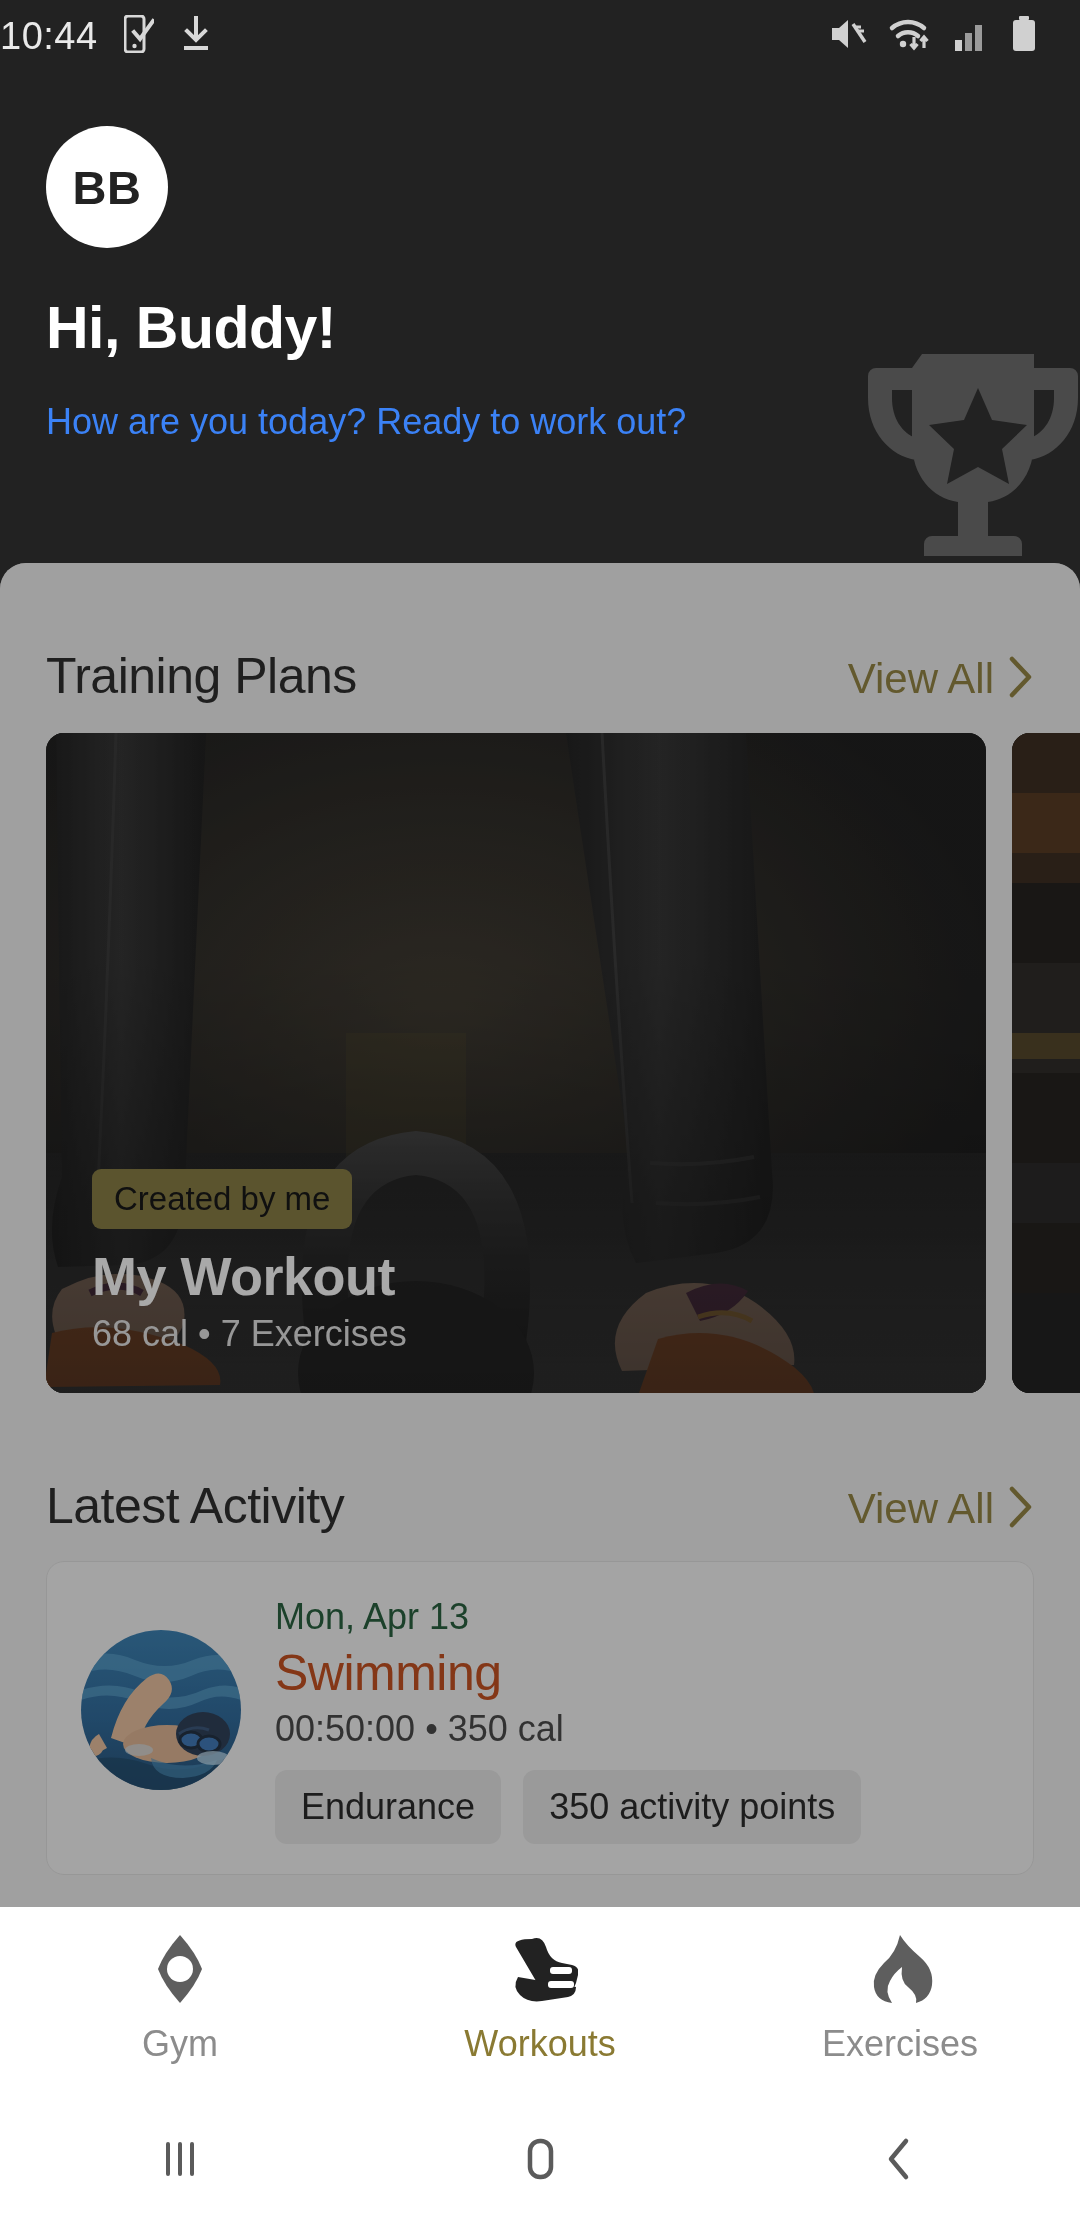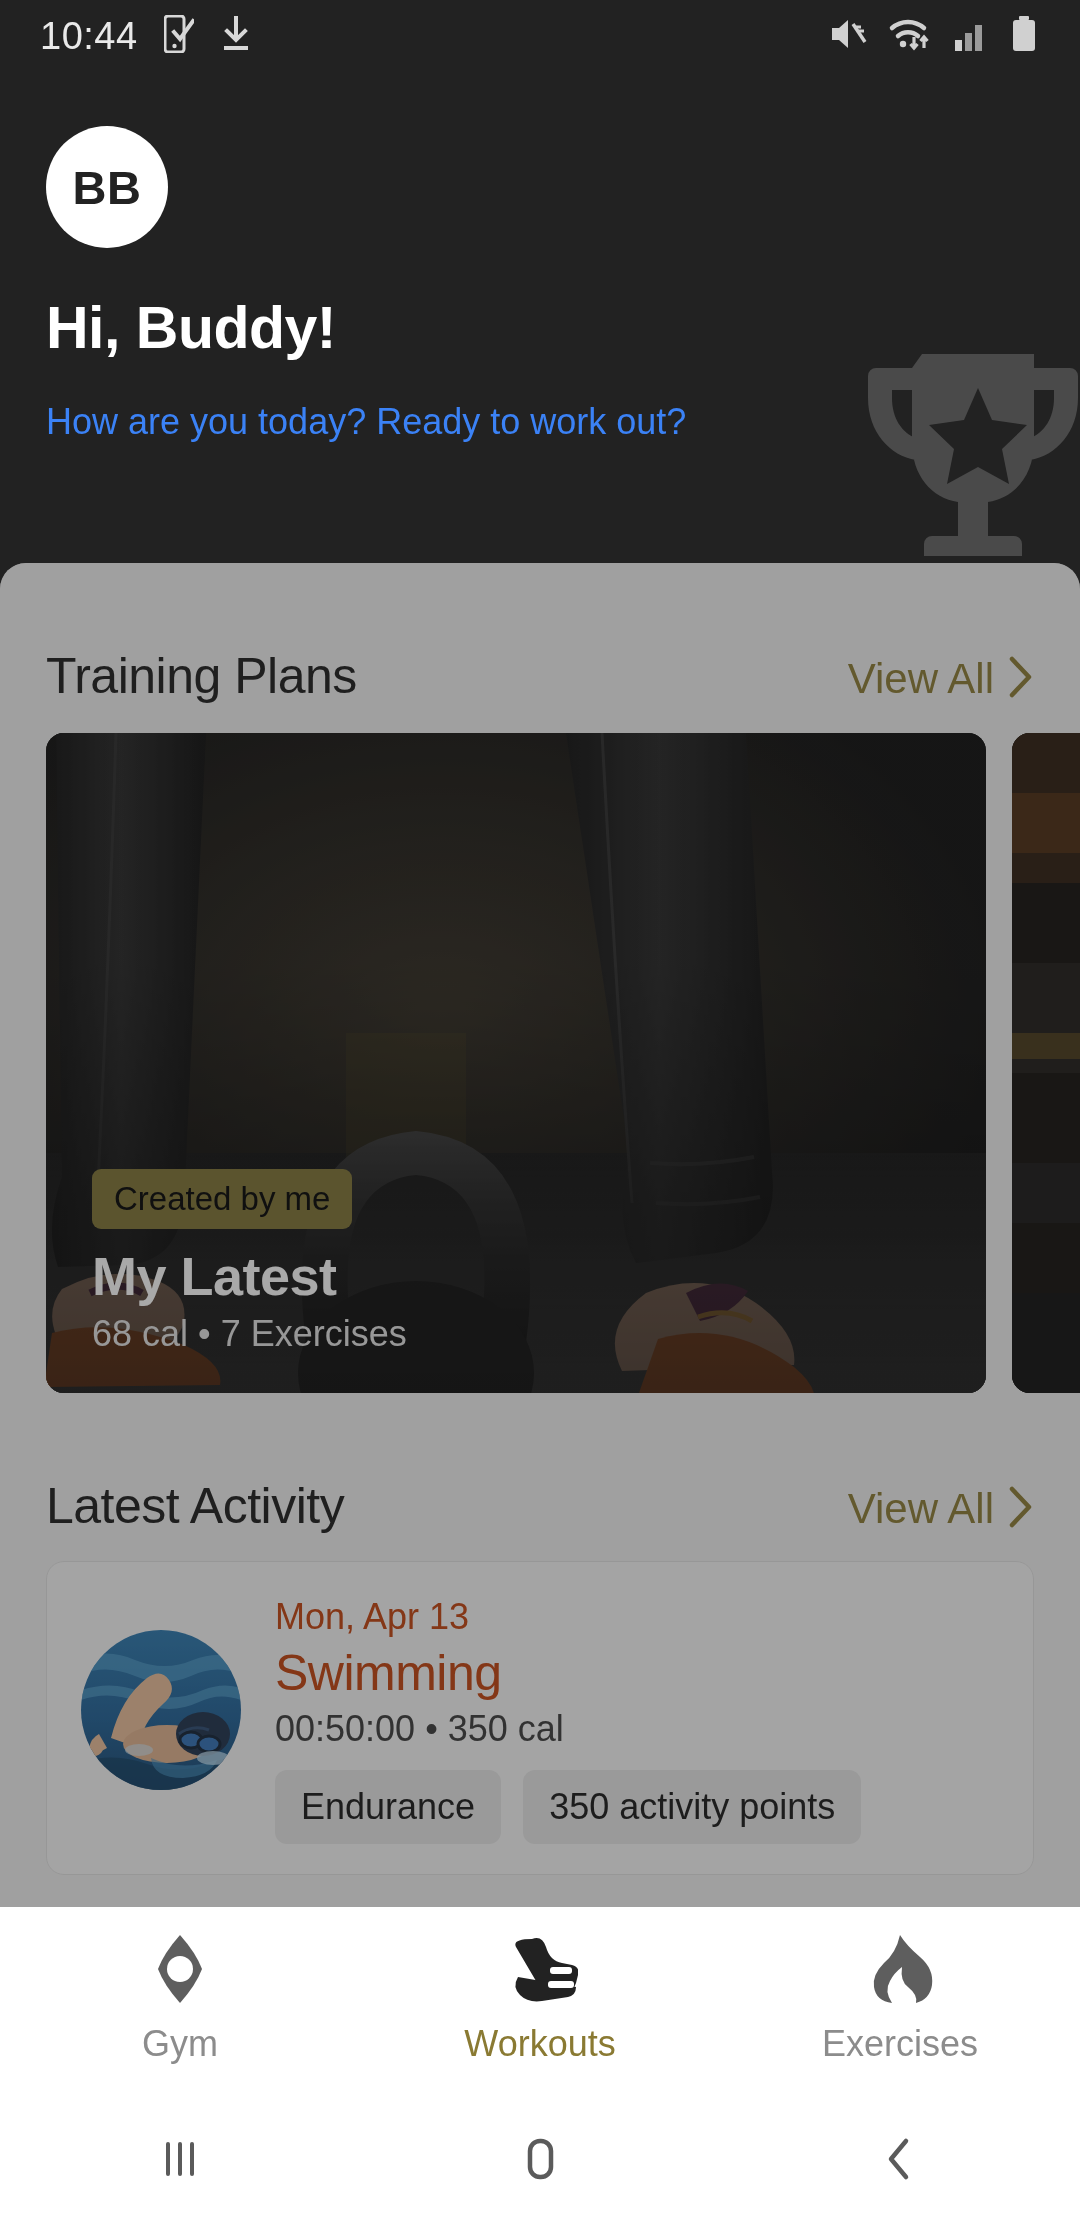--- a/index.html
+++ b/index.html
@@ -9,21 +9,21 @@
     font-family:"Liberation Sans", sans-serif;
     overflow:hidden;
   }
   #screen { position:relative; width:1080px; height:2220px; overflow:hidden; background:#222222; }
 
   
   #statusbar {
     position:absolute; top:0; left:0; width:1080px; height:72px;
     display:flex; align-items:center; background:#222222; z-index:40;
   }
-  #sb-left { display:flex; align-items:center; gap:26px; padding-left:40px; }
+  #sb-left { display:flex; align-items:center; gap:26px; }
   #sb-time { color:#e9e9e9; font-size:38px; font-weight:400; letter-spacing:0.5px; }
   #sb-right { margin-left:auto; display:flex; align-items:center; gap:20px; padding-right:42px; }
   .sb-ico { display:block; }
 
   
   #header { position:absolute; top:72px; left:0; width:1080px; height:495px; background:#222222; overflow:hidden; }
   #trophy { position:absolute; right:-8px; top:268px; opacity:1; }
   #avatar {
     position:absolute; left:46px; top:54px; width:122px; height:122px;
     border-radius:50%; background:#ffffff;
@@ -74,21 +74,21 @@
   .plan-meta { color:#e2e2e2; font-size:36px; margin-top:6px; }
 
   
   #activity-card {
     margin:26px 46px 0 46px; background:#f7f7f7;
     border-radius:18px; border:1px solid #e2e2e2;
     padding:34px 34px 30px 34px; display:flex; gap:34px;
   }
   #act-thumb { flex:0 0 auto; width:160px; height:160px; border-radius:50%; overflow:hidden; margin-top:34px; }
   #act-info { flex:1 1 auto; min-width:0; }
-  .act-date { font-size:36px; color:#c2410c; }
+  .act-date { font-size:36px; color:#14532d; }
   .act-name { font-size:50px; font-weight:400; color:#c2410c; margin-top:6px; letter-spacing:-0.5px; }
   .act-meta { font-size:36px; color:#3a3a3a; margin-top:6px; }
   .act-chips { display:flex; gap:22px; margin-top:20px; }
   .chip {
     background:#e6e6e6; border-radius:12px; padding:16px 26px;
     font-size:36px; color:#161616; white-space:nowrap;
   }
 
   
   #scrim {
@@ -239,21 +239,21 @@
           <path d="M600 560 q60 -24 110 10 q42 30 38 62 l-172 6 q-22 -44 24 -78 z" fill="#e2b090"></path>
           <path d="M612 606 q72 -20 136 28 q24 20 20 36 l-180 4 z" fill="#d5641f"></path>
           <path d="M640 560 q34 -18 62 -2 q-16 24 -48 30 z" fill="#6a2a52"></path>
           <path d="M652 584 q30 -10 54 4" stroke="#e8a23a" stroke-width="5" fill="none"></path>
           <path d="M44 560 q28 -14 52 0" stroke="#6a2a52" stroke-width="7" fill="none"></path>
           <rect width="940" height="660" fill="#000" opacity="0.14"></rect>
         </svg>
         <div class="plan-shade"></div>
         <div class="plan-body">
           <div class="plan-badge">Created by me</div>
-          <div class="plan-title">My Latest</div>
+          <div class="plan-title">My Workout</div>
           <div class="plan-meta">68 cal • 7 Exercises</div>
         </div>
       </div>
 
       <div class="plan-card peek">
         <svg class="plan-img" width="110" height="660" viewBox="0 0 110 660" preserveAspectRatio="xMidYMid slice">
           <rect width="110" height="660" fill="#14100c"></rect>
           <rect y="0" width="110" height="150" fill="#3a2310"></rect>
           <rect y="60" width="110" height="60" fill="#7a4516" opacity="0.6"></rect>
           <rect y="230" width="110" height="110" fill="#2a2520" opacity="0.8"></rect>

